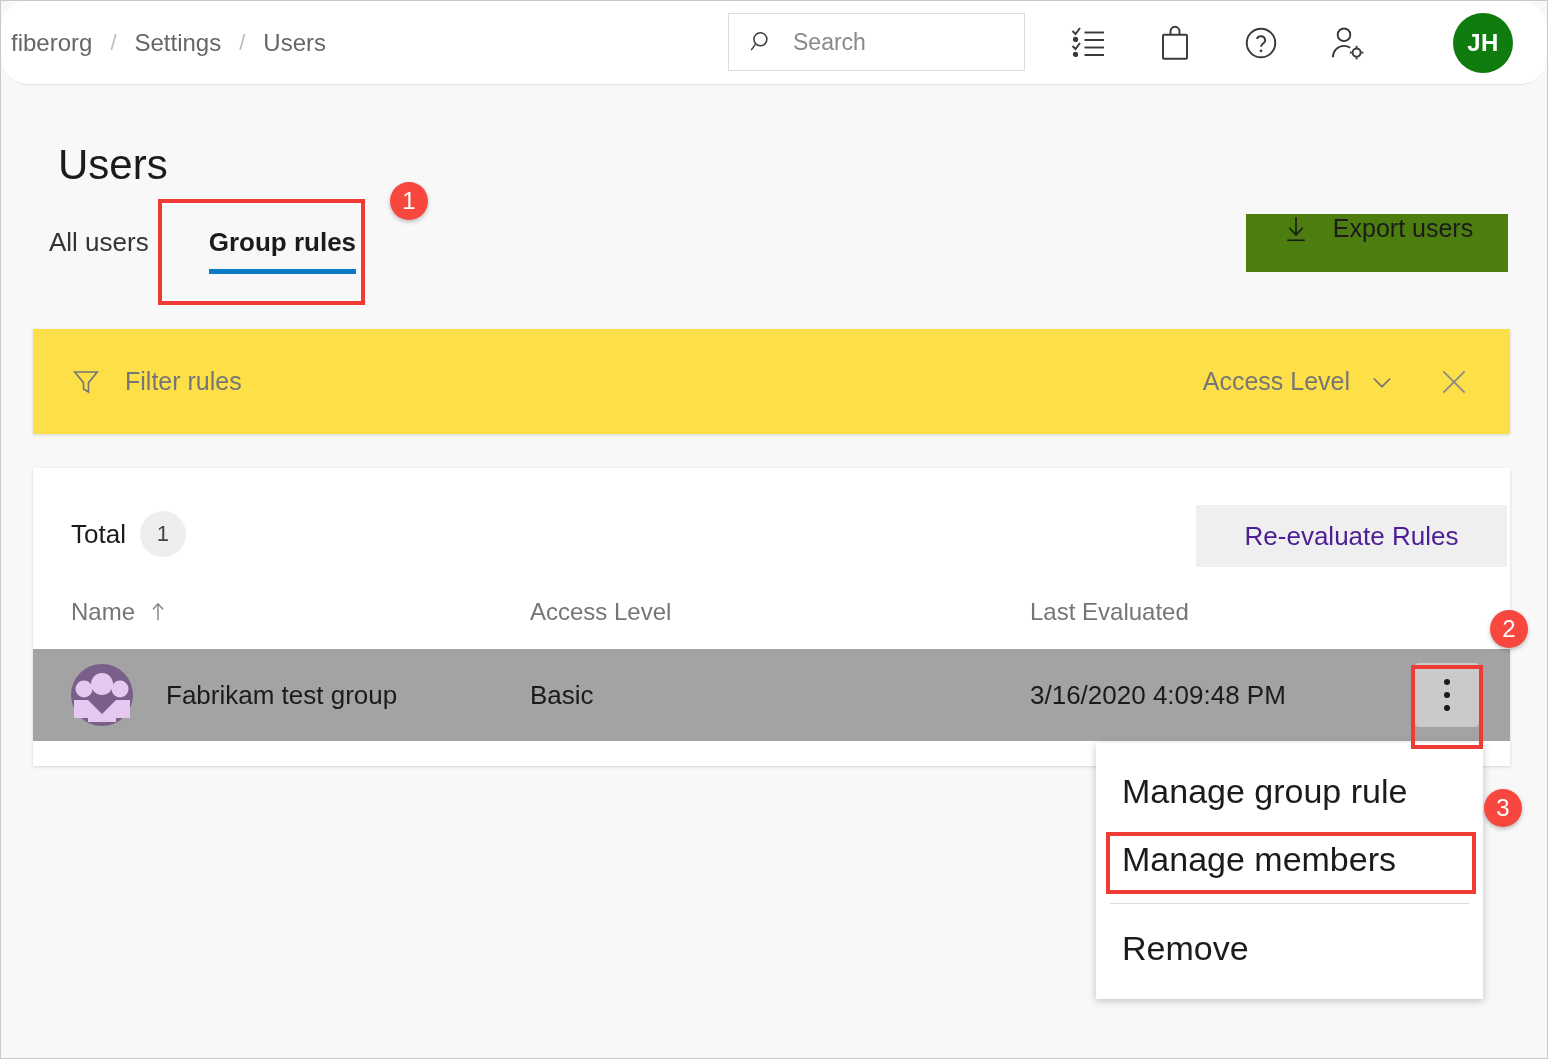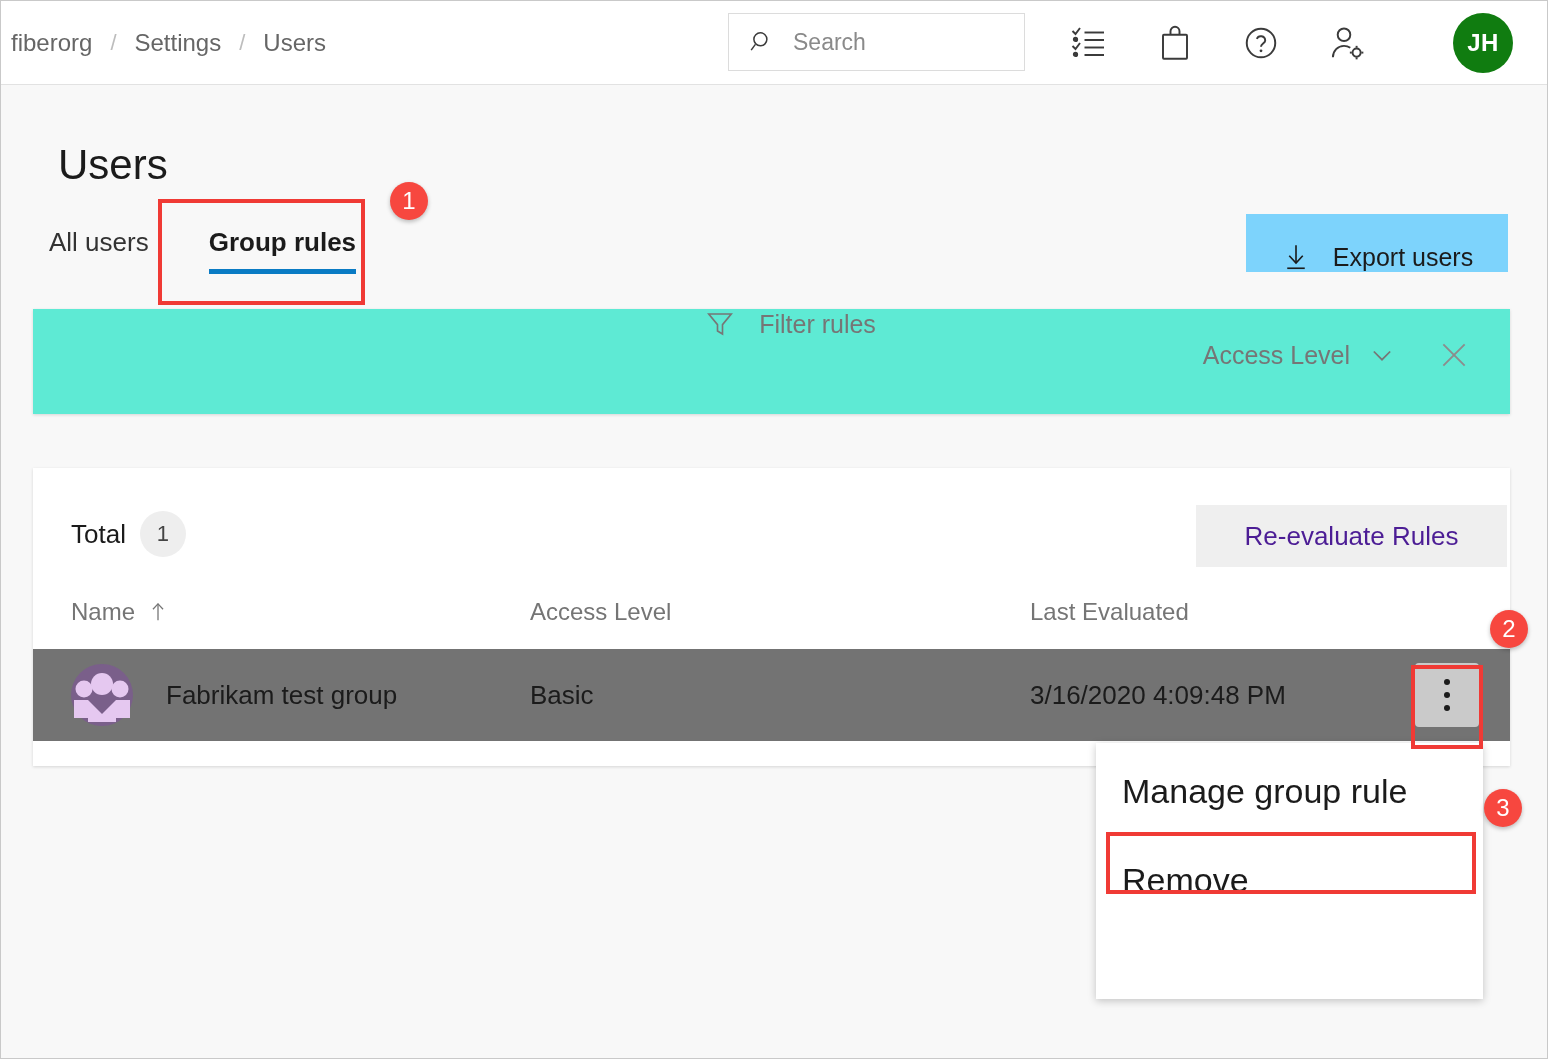--- a/index.html
+++ b/index.html
@@ -15,21 +15,21 @@
     background: #f8f8f8;
     border: 1px solid #c9c9c9;
   }
 
   
   .topbar {
     position: absolute; left: 0; top: 0;
     width: 1546px; height: 84px;
     background: #ffffff;
     border-bottom: 1px solid #e2e2e2;
-    display: flex; align-items: center;
+    display: flex; align-items: center; border-radius: 27px;
   }
   .breadcrumb {
     display: flex; align-items: center;
     margin-left: -8px;
     font-size: 24px; color: #666666;
     white-space: nowrap;
   }
   .crumb { padding: 0 18px; color: #666; }
   .crumb-sep { color: #bdbdbd; font-size: 22px; }
 
@@ -74,33 +74,33 @@
   }
   .tab.active { color: #1b1b1b; font-weight: 700; padding-left: 30px; margin-top: 8px; }
   .tab.active::after {
     content: ""; position: absolute; left: 30px; right: 30px; bottom: 0;
     height: 5px; background: #0a7bc4;
   }
 
   .export-btn {
     position: absolute; left: 1245px; top: 213px;
     width: 262px; height: 58px;
-    background: #7dd3fc; border: none;
-    display: flex; align-items: flex-end; justify-content: center; gap: 22px;
+    background: #4d7c0f; border: none;
+    display: flex; align-items: flex-start; justify-content: center; gap: 22px;
     font-size: 25px; color: #1b1b1b; cursor: pointer;
     font-family: "Liberation Sans", sans-serif;
   }
 
   
   .filter-card {
-    position: absolute; left: 32px; top: 308px;
+    position: absolute; left: 32px; top: 328px;
     width: 1477px; height: 105px;
-    background: #5eead4;
+    background: #fde047;
     box-shadow: 0 1px 3px rgba(0,0,0,.14);
-    display: flex; align-items: center; flex-direction: column;
+    display: flex; align-items: center;
   }
   .filter-left { display: flex; align-items: center; margin-left: 38px; gap: 24px; }
   .filter-text { font-size: 25px; color: #767676; }
   .filter-right {
     margin-left: auto; display: flex; align-items: center; gap: 42px; margin-right: 40px;
   }
   .access-level { font-size: 25px; color: #767676; display:flex; align-items:center; gap:18px; cursor:pointer;}
 
   
   .table-card {
@@ -134,21 +134,21 @@
   .col-head {
     position: absolute; top: 130px; font-size: 24px; color: #757575;
   }
   .ch-name { left: 38px; display: flex; align-items: center; gap: 12px; cursor: pointer; }
   .ch-access { left: 497px; }
   .ch-last { left: 997px; }
 
   .data-row {
     position: absolute; left: 0; top: 181px;
     width: 1477px; height: 92px;
-    background: #737373;
+    background: #a3a3a3;
     display: flex; align-items: center;
   }
   .grp-avatar {
     position: absolute; left: 38px; width: 62px; height: 62px;
   }
   .cell-name { position: absolute; left: 133px; font-size: 26px; color: #1b1b1b; }
   .cell-access { position: absolute; left: 497px; font-size: 26px; color: #1b1b1b; }
   .cell-date { position: absolute; left: 997px; font-size: 26px; color: #1b1b1b; }
   .kebab-btn {
     position: absolute; left: 1382px; top: 14px;
@@ -326,20 +326,21 @@
       <button class="kebab-btn">
         <span class="kebab-dot"></span>
         <span class="kebab-dot"></span>
         <span class="kebab-dot"></span>
       </button>
     </div>
   </div>
 
   <div class="ctx-menu">
     <div class="ctx-item">Manage group rule</div>
+    <div class="ctx-item">Manage members</div>
     <div class="ctx-divider"></div>
     <div class="ctx-item">Remove</div>
   </div>
 
   <div class="anno-box" id="anno-box-1"></div>
   <div class="anno-badge" id="anno-badge-1">1</div>
 
   <div class="anno-box" id="anno-box-2"></div>
   <div class="anno-badge" id="anno-badge-2">2</div>
 

